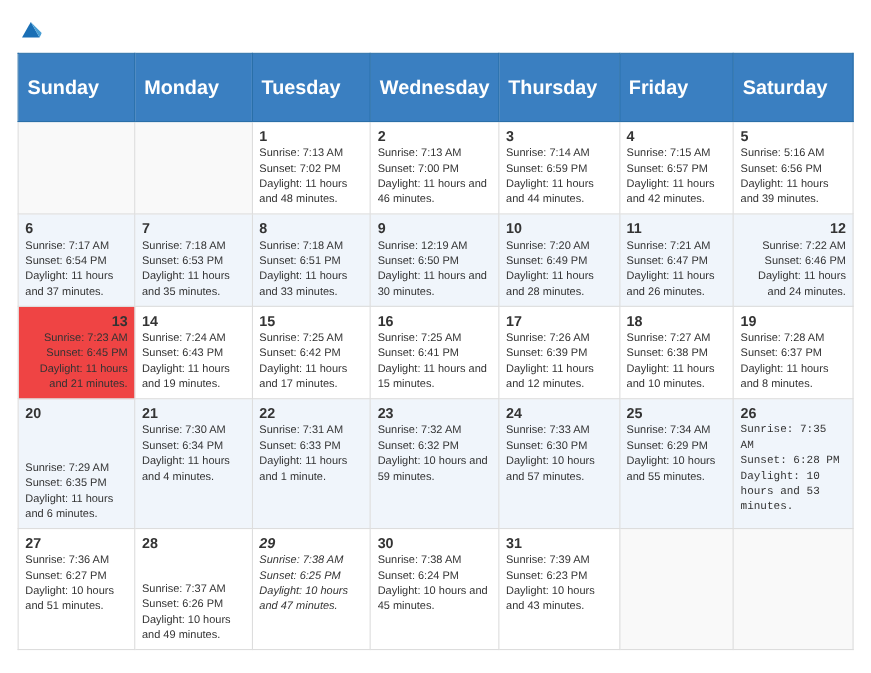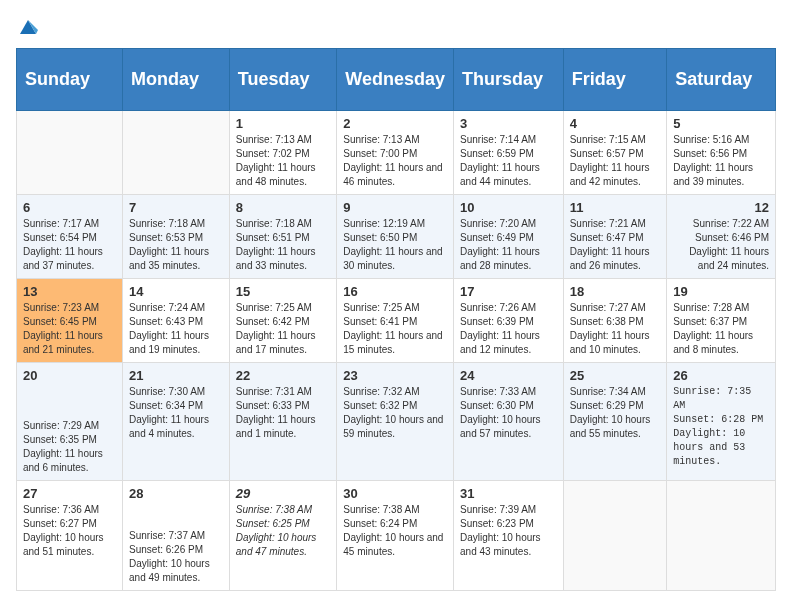--- a/index.html
+++ b/index.html
@@ -204,21 +204,21 @@
 Daylight: 11 hours and 26 minutes.</div>
         </td>
         <td style="background: rgb(240, 245, 251); text-align: right;">
           <span class="day-num">12</span>
           <div class="cell-text" style="white-space: pre-line;">Sunrise: 7:22 AM
 Sunset: 6:46 PM
 Daylight: 11 hours and 24 minutes.</div>
         </td>
       </tr>
       <tr>
-        <td style="background: #fdba74;">
+        <td style="background: #ef4444; text-align: right;">
           <span class="day-num">13</span>
           <div class="cell-text" style="white-space: pre-line;">Sunrise: 7:23 AM
 Sunset: 6:45 PM
 Daylight: 11 hours and 21 minutes.</div>
         </td>
         <td style="background: rgb(255, 255, 255);">
           <span class="day-num">14</span>
           <div class="cell-text" style="white-space: pre-line;">Sunrise: 7:24 AM
 Sunset: 6:43 PM
 Daylight: 11 hours and 19 minutes.</div>

